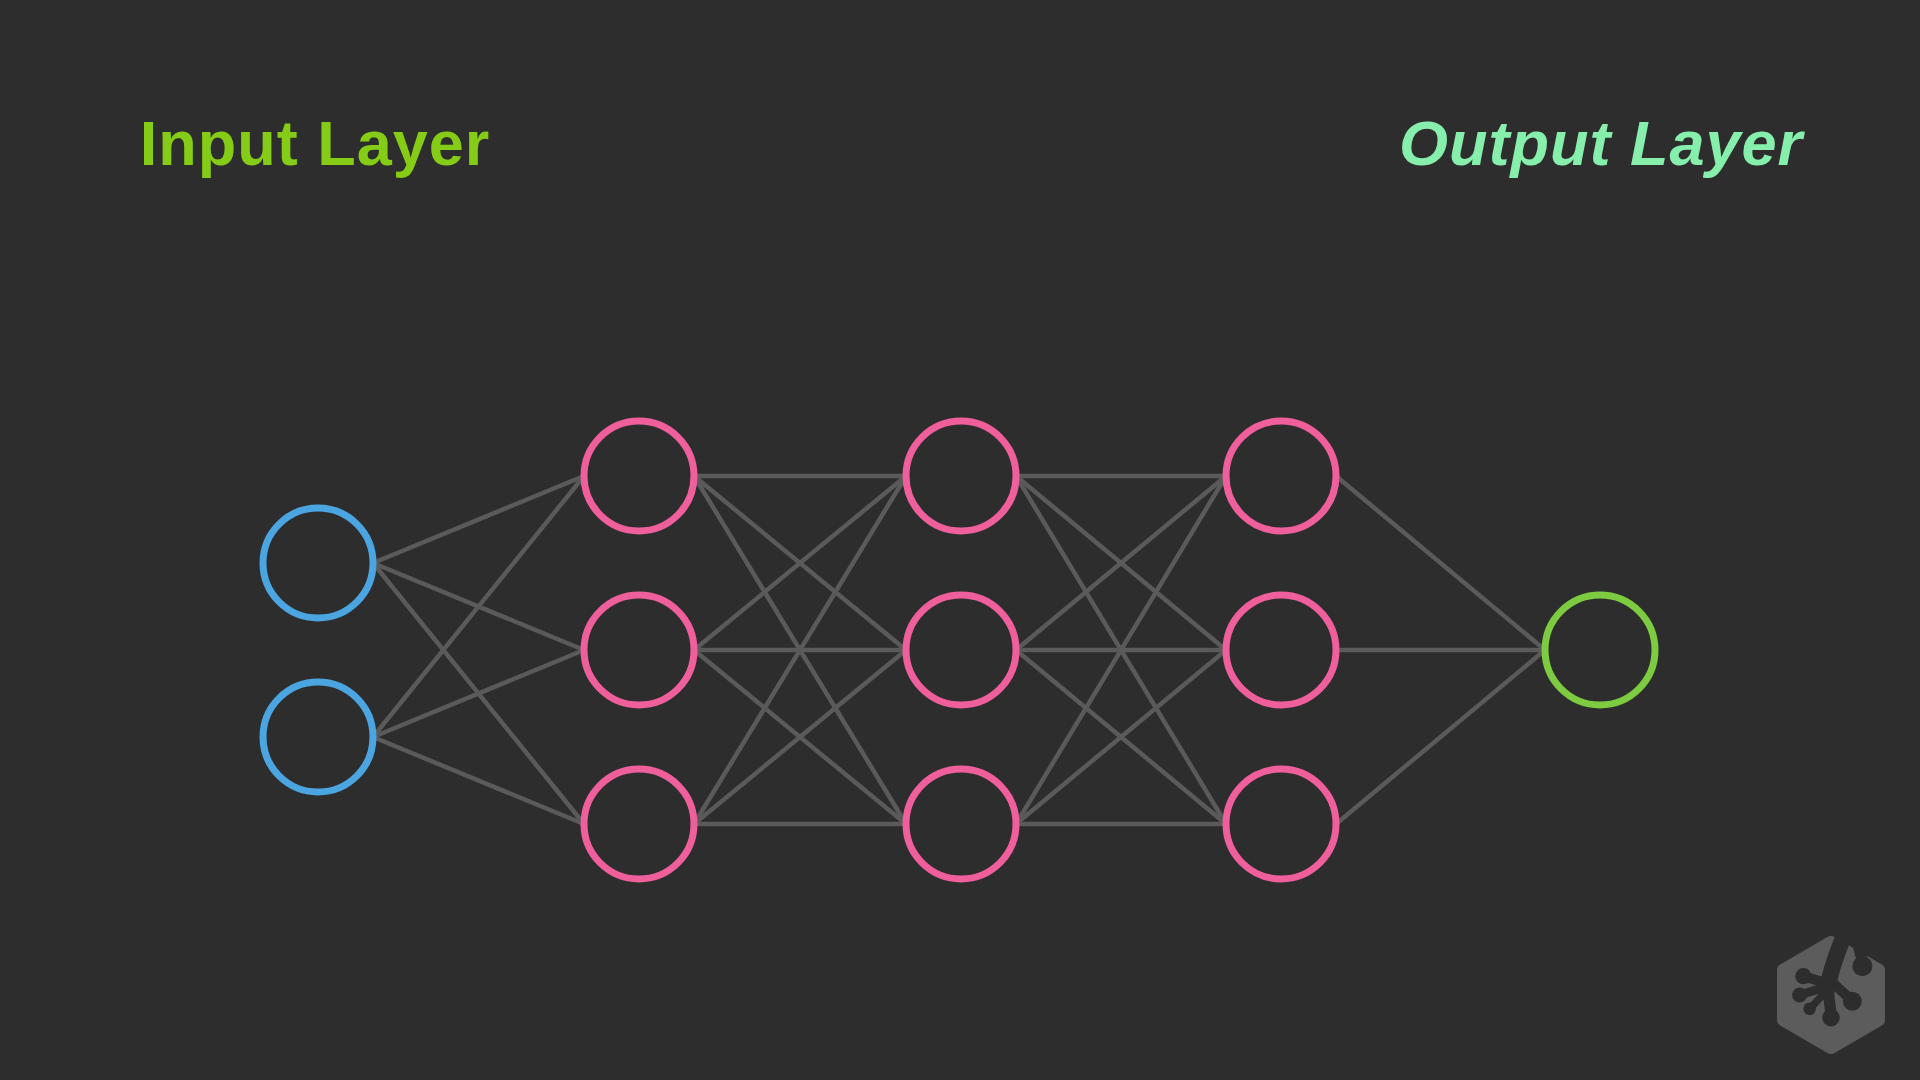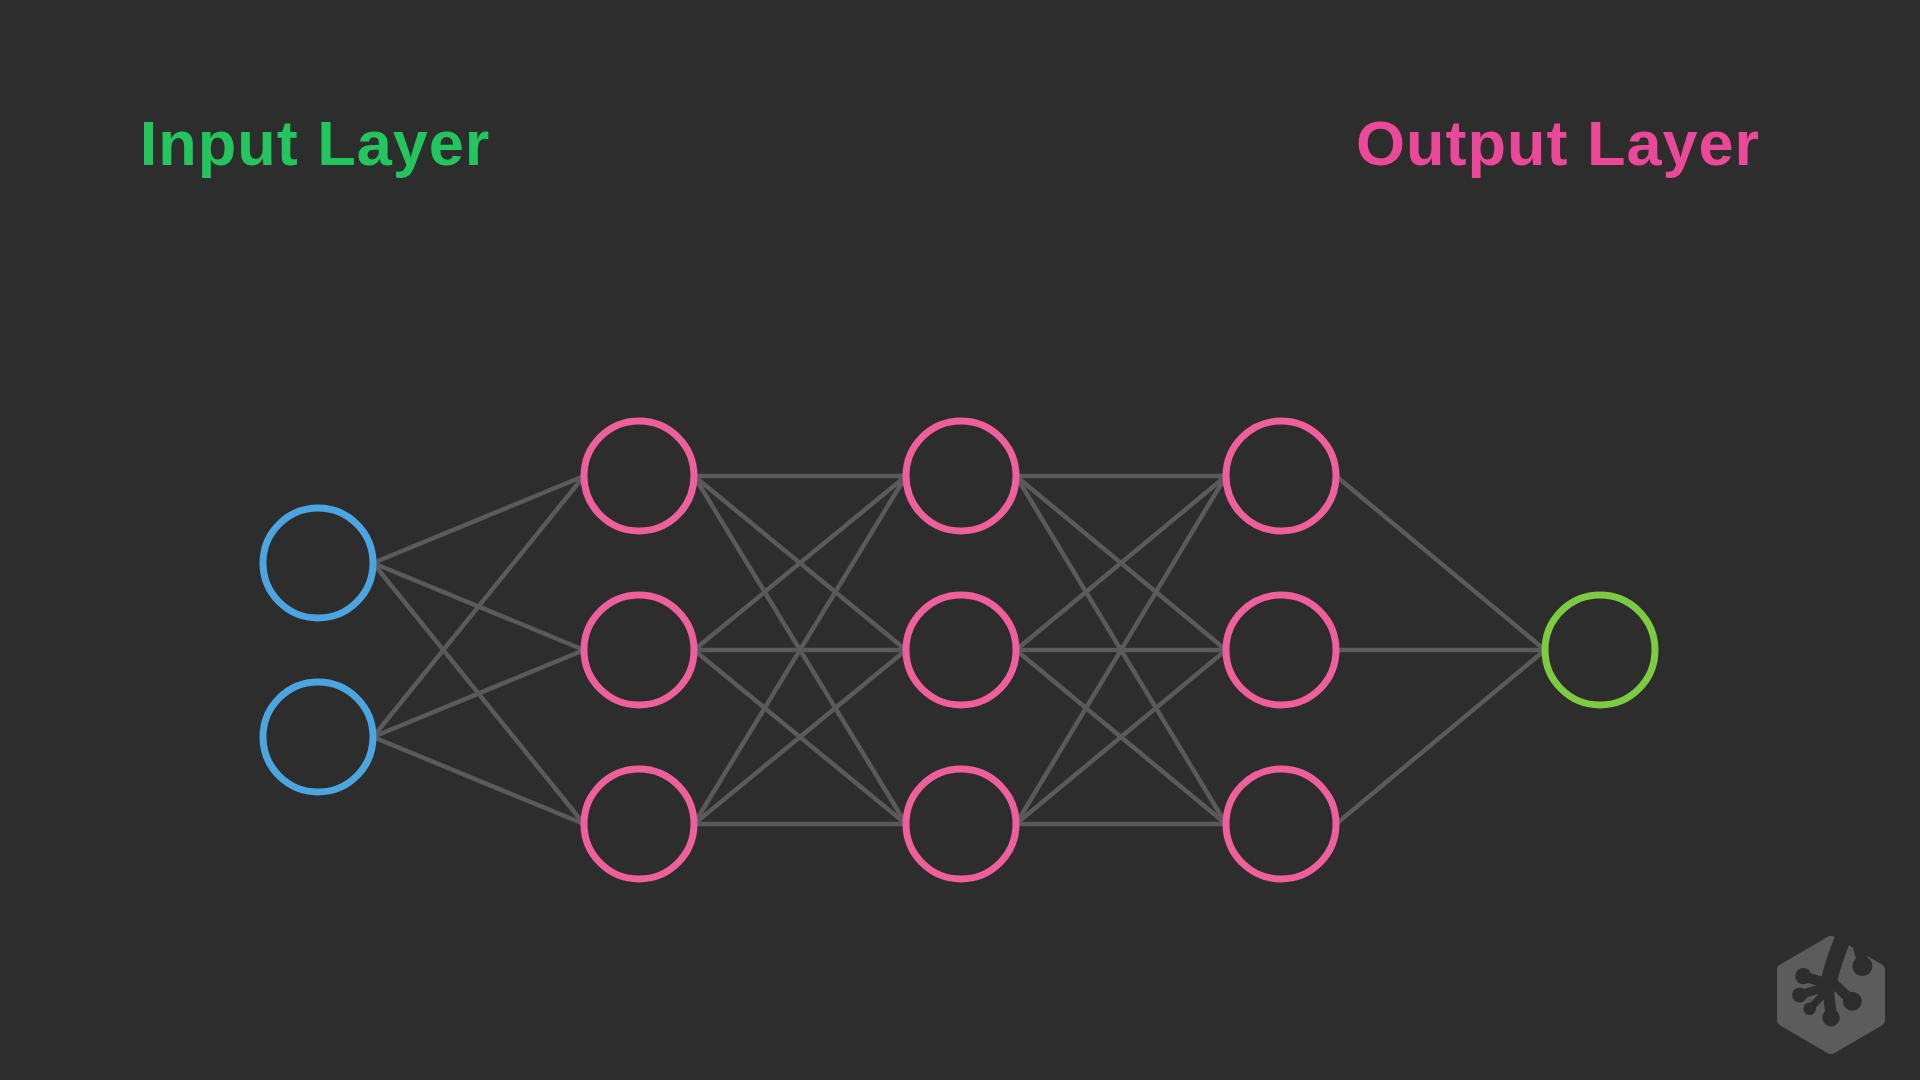--- a/index.html
+++ b/index.html
@@ -36,22 +36,22 @@
     position: absolute;
     right: 26px;
     bottom: 26px;
   }
 </style>
 </head>
 <body style="background: rgb(46, 45, 45);">
 
 <div id="canvas" style="background: rgb(46, 45, 45);">
 
-  <div class="layer-label" style="color: #22c55e; left: 315px; text-align: center;">Input Layer</div>
-  <div class="layer-label" style="color: #ec4899; left: 1558px;">Output Layer</div>
+  <div class="layer-label" style="color: #84cc16; left: 315px; text-align: center;">Input Layer</div>
+  <div class="layer-label" style="color: #86efac; left: 1601px; font-style: italic;">Output Layer</div>
 
   <svg id="network-svg" width="1920" height="1080" viewBox="0 0 1920 1080">
     <g id="edges-group">
         <line x1="373" y1="563" x2="584" y2="476" stroke="#5A5A5A" stroke-width="4.5"></line>
         <line x1="373" y1="563" x2="584" y2="650" stroke="#5A5A5A" stroke-width="4.5"></line>
         <line x1="373" y1="563" x2="584" y2="824" stroke="#5A5A5A" stroke-width="4.5"></line>
         <line x1="373" y1="737" x2="584" y2="476" stroke="#5A5A5A" stroke-width="4.5"></line>
         <line x1="373" y1="737" x2="584" y2="650" stroke="#5A5A5A" stroke-width="4.5"></line>
         <line x1="373" y1="737" x2="584" y2="824" stroke="#5A5A5A" stroke-width="4.5"></line>
         <line x1="694" y1="476" x2="906" y2="476" stroke="#5A5A5A" stroke-width="4.5"></line>

